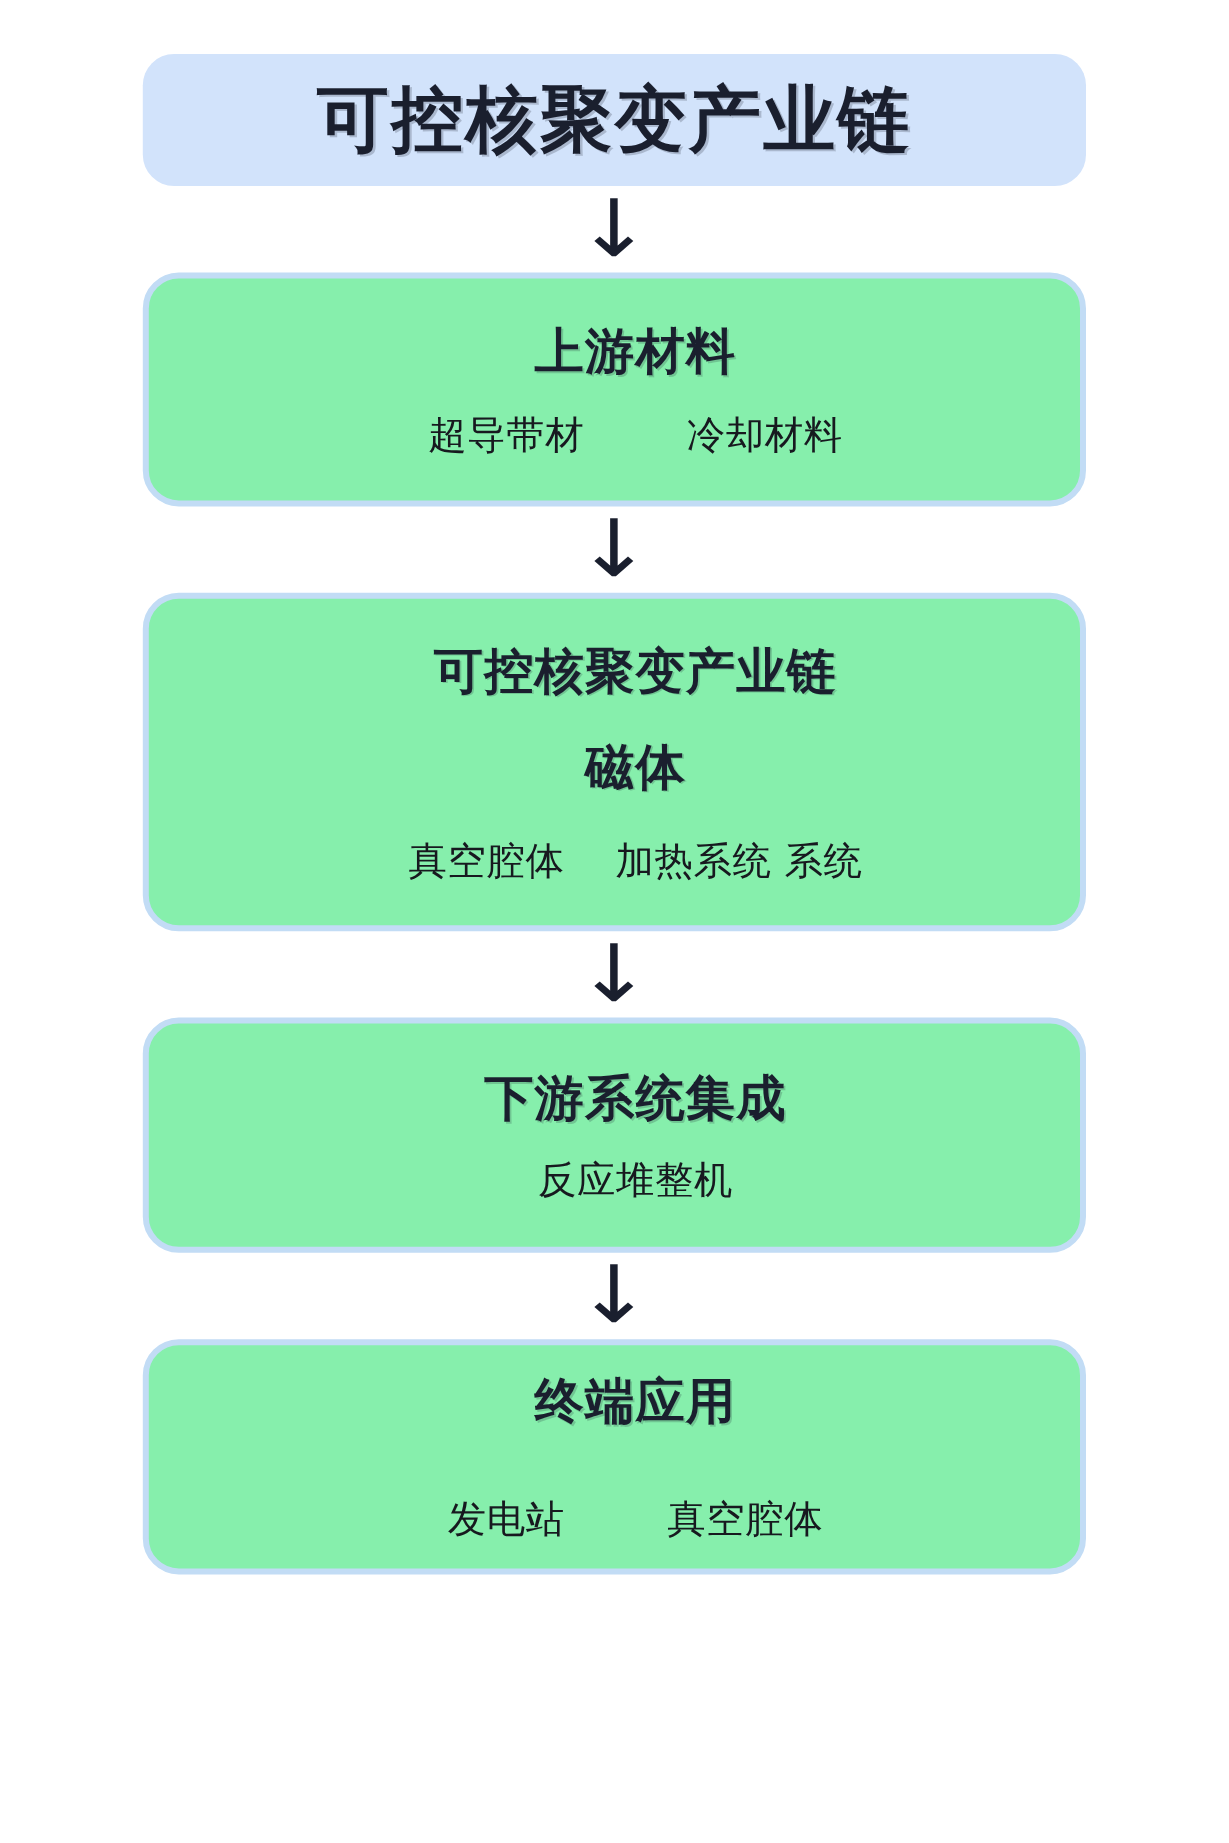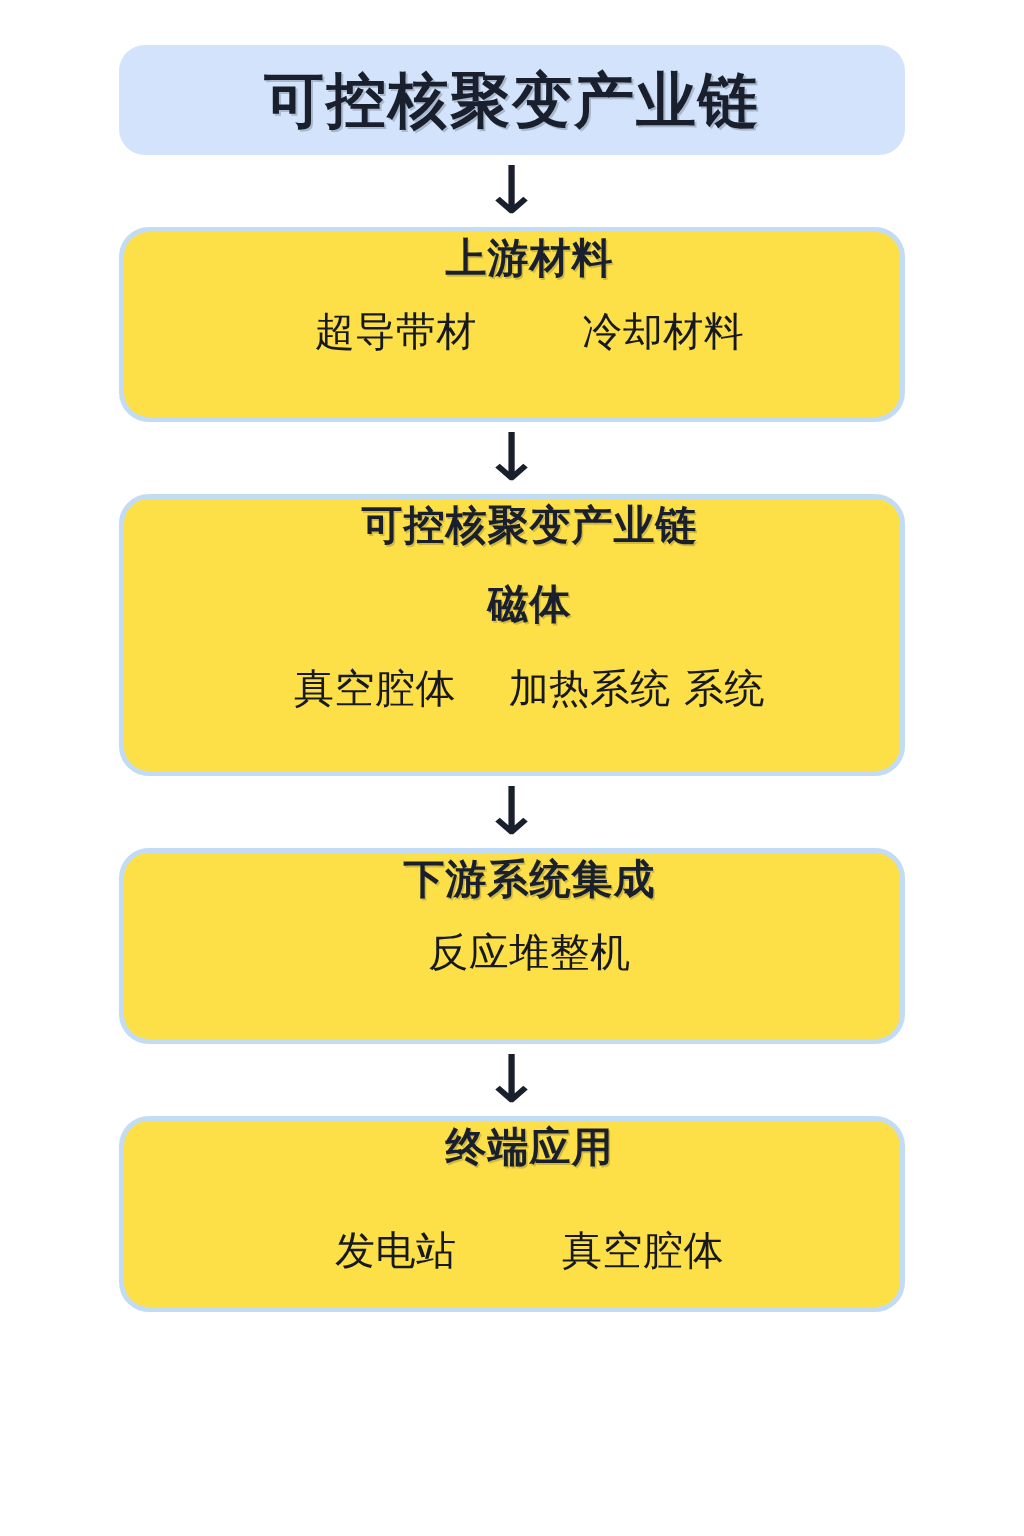--- a/index.html
+++ b/index.html
@@ -63,44 +63,45 @@
     font-weight: normal;
     font-family: "DejaVu Sans", sans-serif;
     display: block;
     transform: scaleX(1.15);
   }
 
   
   .stage-box {
     width: 786px;
     box-sizing: border-box;
-    background: #fde047;
+    background: #86efac;
     border: 5px solid #c2dcf5;
     border-radius: 30px;
     display: flex;
     flex-direction: column;
     align-items: center;
+    justify-content: center;
     padding-left: 35px;
   }
   .stage-box.h-upstream   { height: 195px; }
   .stage-box.h-midstream  { height: 282px; }
   .stage-box.h-downstream { height: 196px; }
   .stage-box.h-enduse     { height: 196px; gap: 30px; }
 
   .stage-heading {
     font-size: 41px;
     font-weight: bold;
     color: #1a1f2e;
     line-height: 1.28;
     letter-spacing: 1px;
     text-shadow: 1.5px 1.5px 0 rgba(26,31,46,0.20);
     white-space: nowrap;
   }
   .stage-items {
-    font-size: 40px;
+    font-size: 32px;
     font-weight: normal;
     color: #17191f;
     line-height: 1.25;
     letter-spacing: 0.5px;
     white-space: pre;
     margin-top: 22px;
   }
   .stage-items.tight { margin-top: 32px; }
   .stage-heading + .stage-heading { margin-top: 27px; }
 </style>

